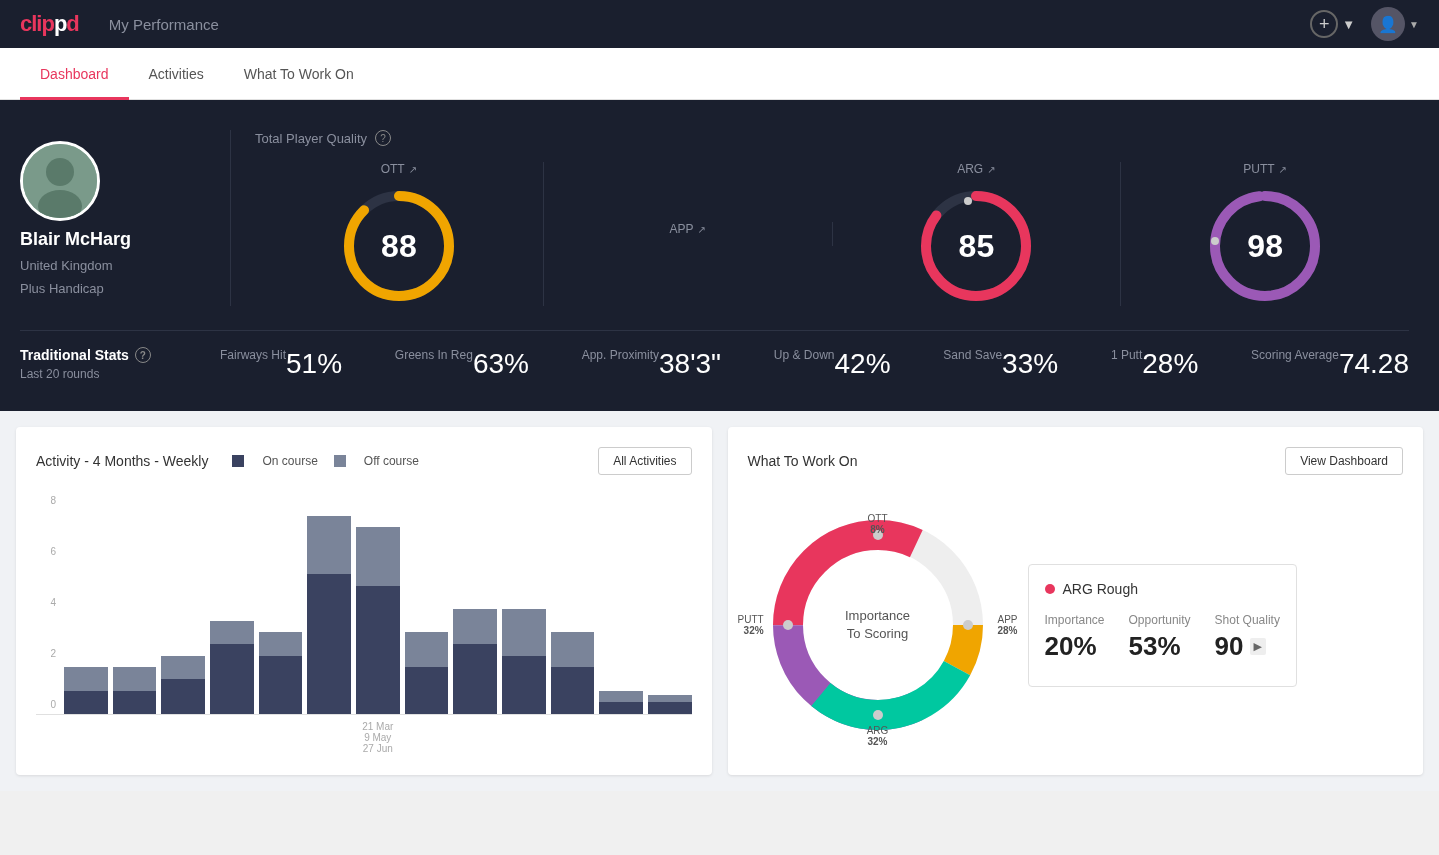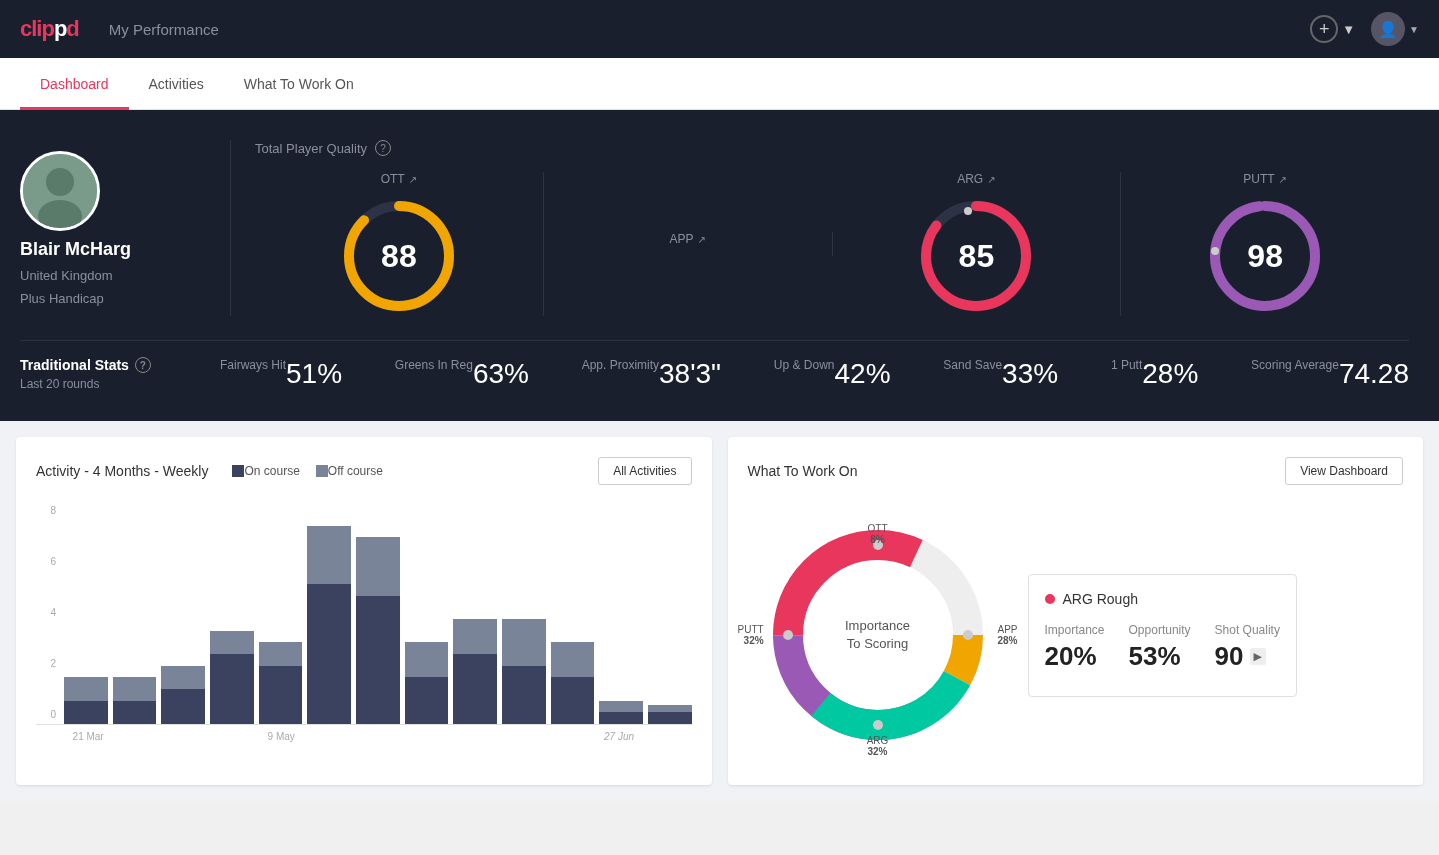--- a/index.html
+++ b/index.html
@@ -4,21 +4,21 @@
   <style>
     * { box-sizing: border-box; margin: 0; padding: 0; }
     body { font-family: -apple-system, BlinkMacSystemFont, 'Segoe UI', sans-serif; background: #f0f0f0; }
 
     
     .header {
       background: #1a1f2e;
       display: flex;
       align-items: center;
       padding: 0 20px;
-      height: 58px;
+      height: 48px;
     }
     .logo {
       color: #e8365d;
       font-size: 22px;
       font-weight: 700;
       letter-spacing: -1px;
       margin-right: 30px;
     }
     .logo span { color: #fff; }
     .header-title {
@@ -288,21 +288,21 @@
       color: #333;
     }
     .legend {
       display: flex;
       gap: 16px;
       align-items: center;
     }
     .legend-item {
       display: flex;
       align-items: center;
-      gap: 0;
+      gap: 18px;
       font-size: 12px;
       color: #555;
     }
     .btn-outline {
       border: 1px solid #ccc;
       background: #fff;
       padding: 6px 14px;
       font-size: 12px;
       color: #333;
       cursor: pointer;
@@ -713,33 +713,33 @@
     </div>
   </div>
             <div class="bar-group">
     <div class="bar-stack" style="height:18.666666666666668px;">
       <div class="bar-top" style="height:7px;"></div>
       <div class="bar-bottom" style="height:11.666666666666666px;"></div>
     </div>
   </div>
           </div>
       </div>
-      <div class="x-labels" id="x-labels-container" style="margin-left:28px;display:flex;justify-content:center;margin-top:6px;">
+      <div class="x-labels" id="x-labels-container" style="margin-left:28px;display:flex;justify-content:center;margin-top:6px;flex-direction:column;">
           <span class="x-label" style="flex: 1 1 0%;">21 Mar</span>
           <span class="x-label" style="flex: 1 1 0%;"></span>
           <span class="x-label" style="flex: 1 1 0%;"></span>
           <span class="x-label" style="flex: 1 1 0%;"></span>
           <span class="x-label" style="flex: 1 1 0%;">9 May</span>
           <span class="x-label" style="flex: 1 1 0%;"></span>
           <span class="x-label" style="flex: 1 1 0%;"></span>
           <span class="x-label" style="flex: 1 1 0%;"></span>
           <span class="x-label" style="flex: 1 1 0%;"></span>
           <span class="x-label" style="flex: 1 1 0%;"></span>
           <span class="x-label" style="flex: 1 1 0%;"></span>
-          <span class="x-label" style="flex: 1 1 0%; font-style: italic;">27 Jun</span>
+          <span class="x-label" style="flex: 1 1 0%;">27 Jun</span>
           <span class="x-label" style="flex: 1 1 0%;"></span>
         </div>
     </div>
   </div>
 
   <div class="panel work-on-panel">
     <div class="panel-header">
       <span class="panel-title">What To Work On</span>
       <button class="btn-outline">View Dashboard</button>
     </div>

